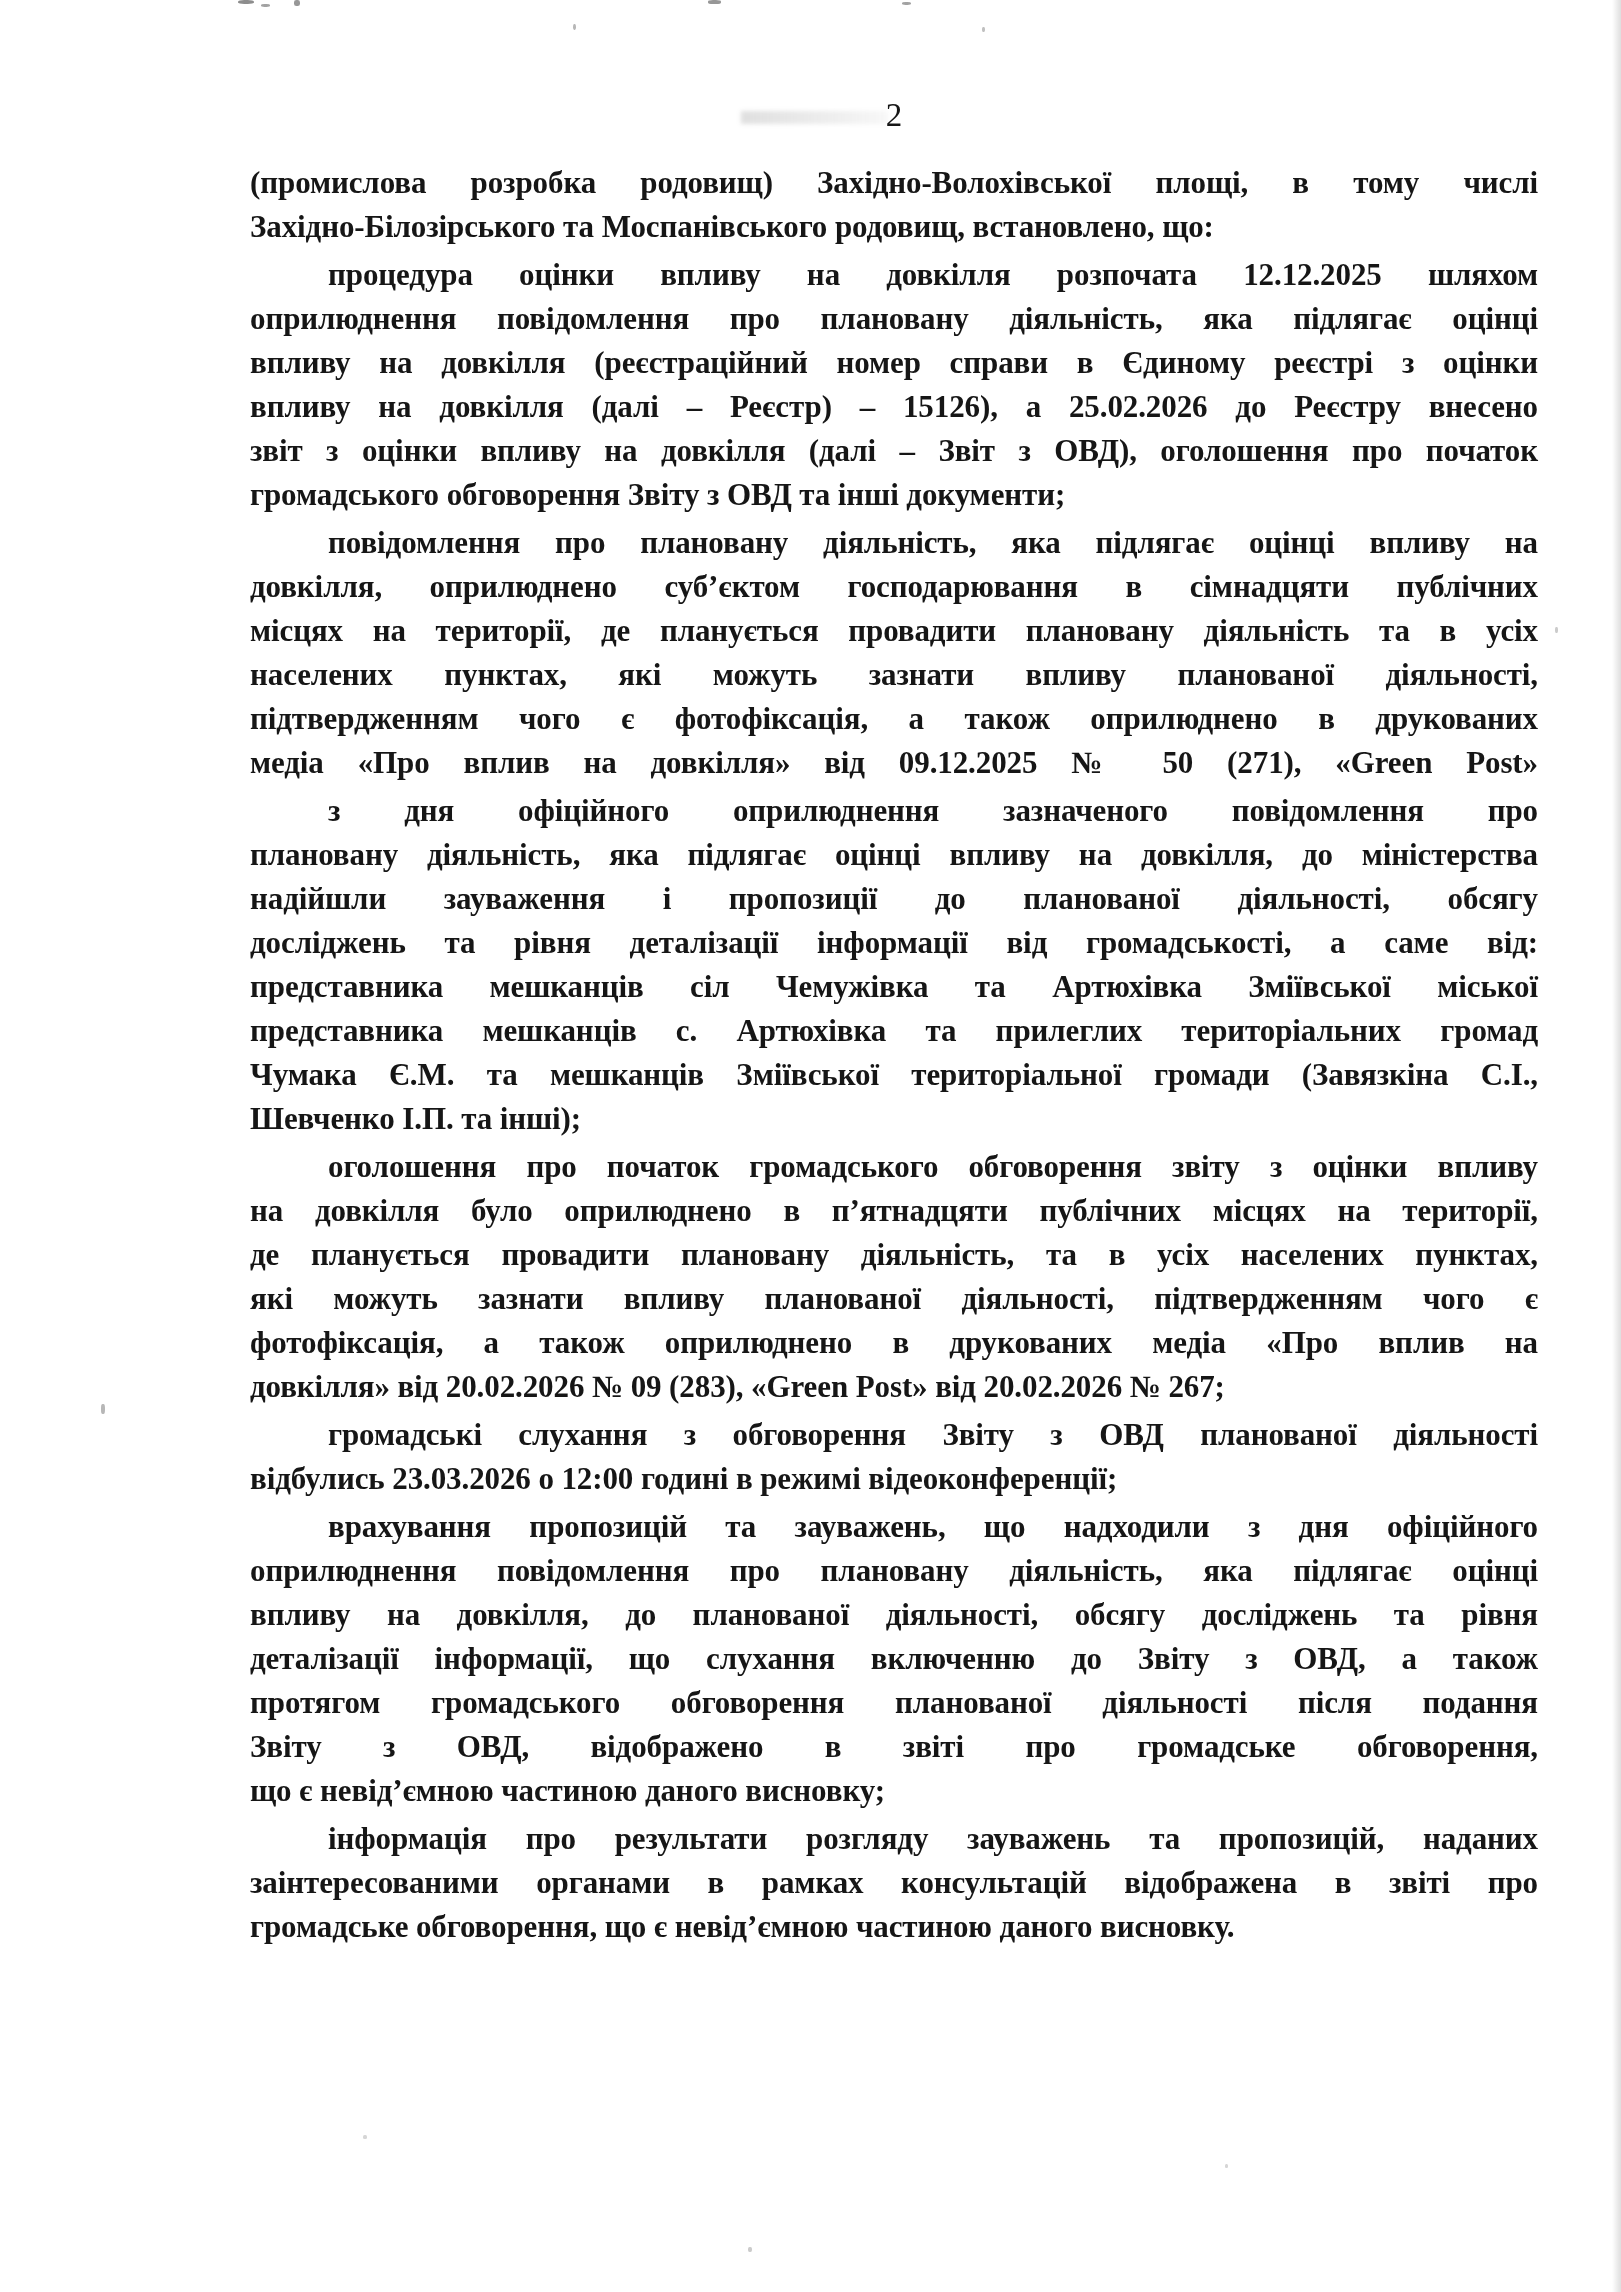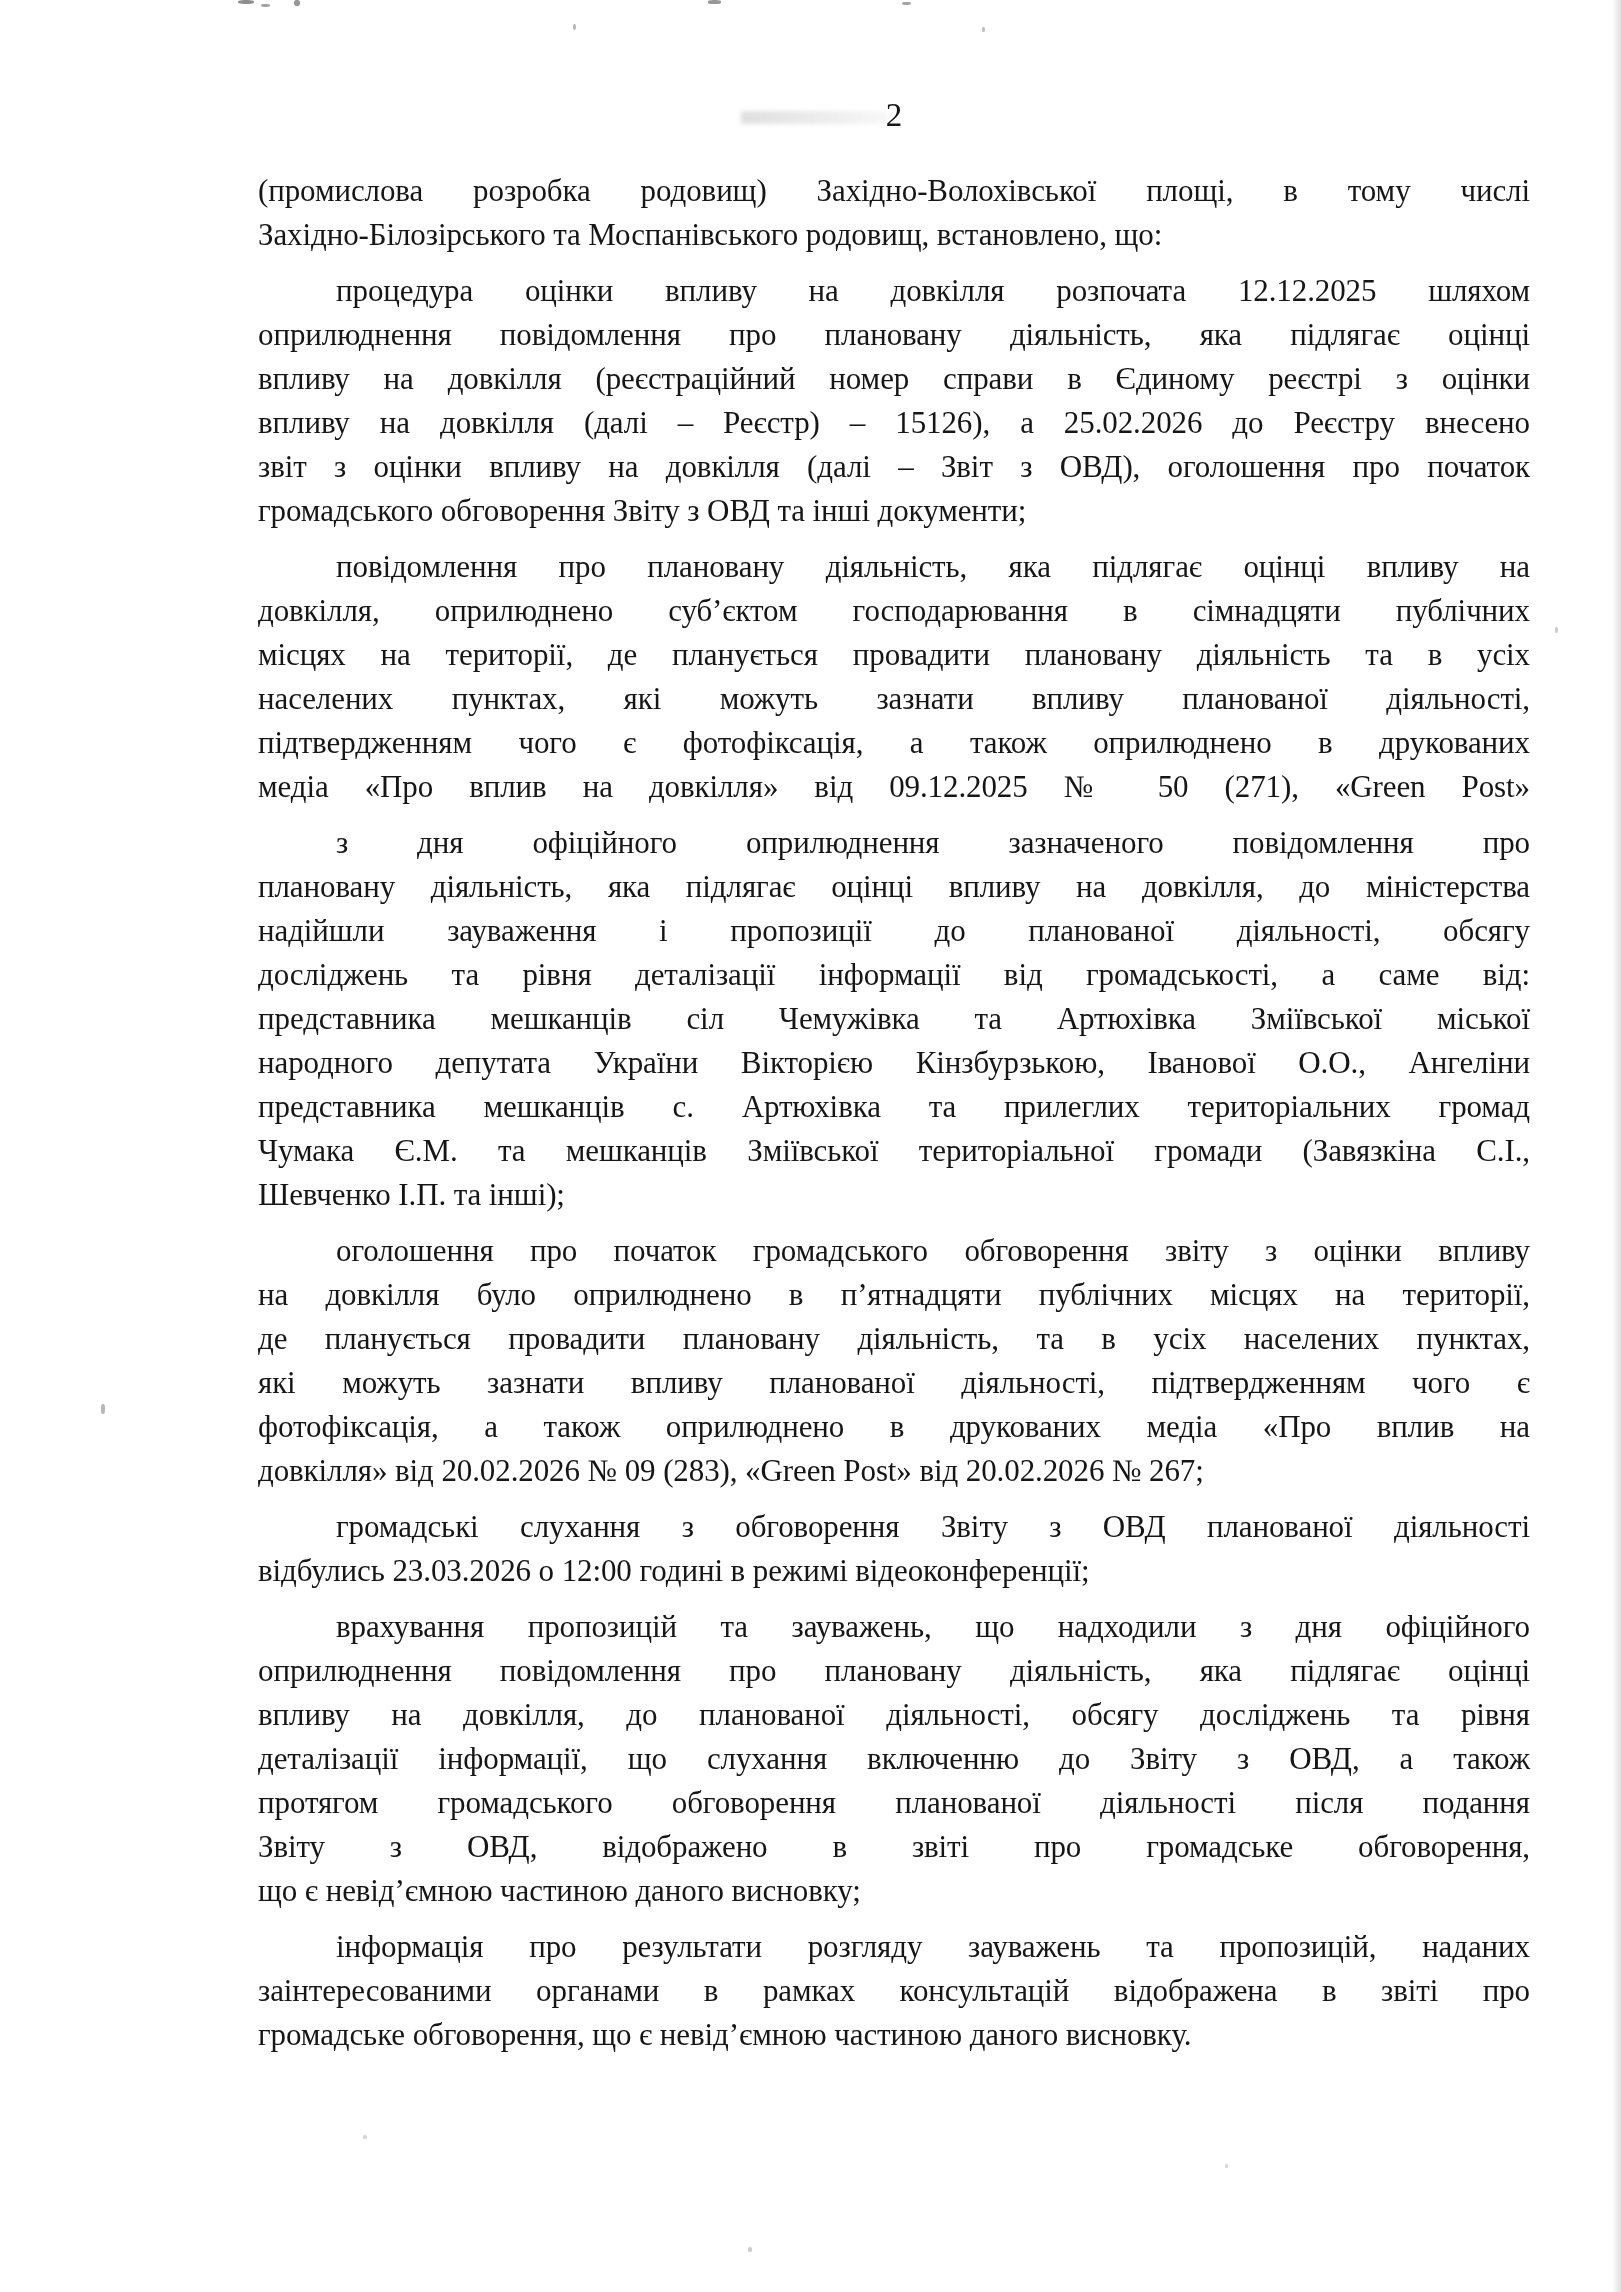--- a/index.html
+++ b/index.html
@@ -31,21 +31,21 @@
     line-height: 39px;
   }
   .content {
     position: absolute;
     top: 157px;
     left: 246px;
     width: 1296px;
     font-size: 31px;
     line-height: 44px;
   }
-  .para { margin: 12px; padding: 0; }
+  .para { margin: 4px; padding: 0; font-weight: bold; }
   .line {
     text-align: justify;
     text-align-last: justify;
     white-space: normal;
     letter-spacing: -0.1px;
   }
   .line.lastline {
     text-align: right;
     text-align-last: left;
   }
@@ -110,21 +110,20 @@
         <div class="line indented">населених пунктах, які можуть зазнати впливу планованої діяльності,</div>
         <div class="line indented">підтвердженням чого є фотофіксація, а також оприлюднено в друкованих</div>
         <div class="line indented">медіа «Про вплив на довкілля» від 09.12.2025 № 50 (271), «Green Post»</div>
       </div>
       <div class="para">
         <div class="line firstline indented">з дня офіційного оприлюднення зазначеного повідомлення про</div>
         <div class="line indented">плановану діяльність, яка підлягає оцінці впливу на довкілля, до міністерства</div>
         <div class="line indented">надійшли зауваження і пропозиції до планованої діяльності, обсягу</div>
         <div class="line indented">досліджень та рівня деталізації інформації від громадськості, а саме від:</div>
         <div class="line indented">представника мешканців сіл Чемужівка та Артюхівка Зміївської міської</div>
-        <div class="line indented">народного депутата України Вікторією Кінзбурзькою, Іванової О.О., Ангеліни</div>
         <div class="line indented">представника мешканців с. Артюхівка та прилеглих територіальних громад</div>
         <div class="line indented">Чумака Є.М. та мешканців Зміївської територіальної громади (Завязкіна С.І.,</div>
         <div class="line lastline indented">Шевченко І.П. та інші);</div>
       </div>
       <div class="para">
         <div class="line firstline indented">оголошення про початок громадського обговорення звіту з оцінки впливу</div>
         <div class="line indented">на довкілля було оприлюднено в п’ятнадцяти публічних місцях на території,</div>
         <div class="line indented">де планується провадити плановану діяльність, та в усіх населених пунктах,</div>
         <div class="line indented">які можуть зазнати впливу планованої діяльності, підтвердженням чого є</div>
         <div class="line indented">фотофіксація, а також оприлюднено в друкованих медіа «Про вплив на</div>

